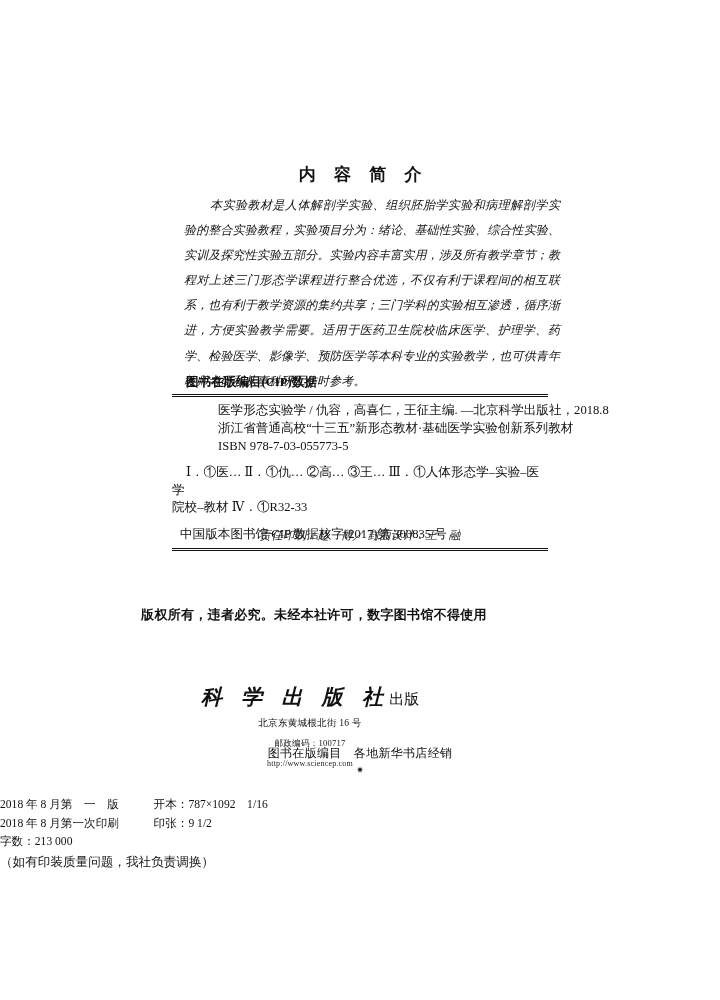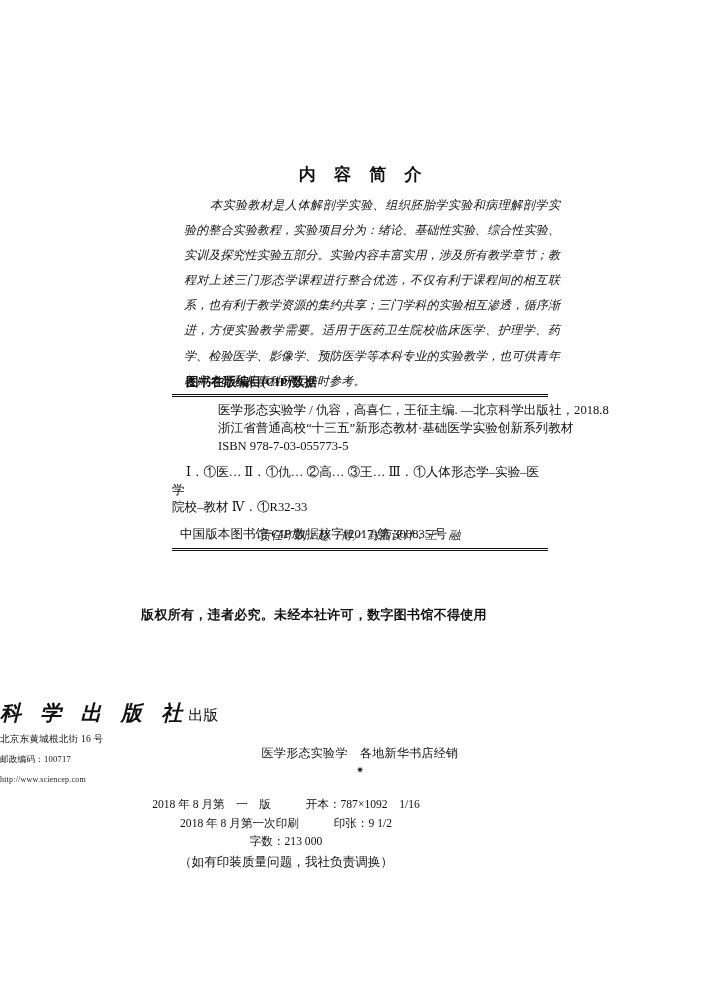--- a/index.html
+++ b/index.html
@@ -114,23 +114,23 @@
     text-align: center;
     font-size: 13px;
     font-weight: bold;
     letter-spacing: 0.3px;
   }
 
   
   .publisher {
     position: absolute;
     left: 0;
-    top: 700px;
+    top: 684px;
     width: 620px;
-    text-align: left;
+    text-align: center;
   }
   .pub-logo {
     font-size: 21px;
     letter-spacing: 6px;
     font-style: italic;
     font-weight: bold;
     font-family: "DejaVu Serif", "Liberation Serif", serif;
     line-height: 26px;
   }
   .pub-logo .plain {
@@ -188,21 +188,20 @@
     font-size: 9px;
     line-height: 12px;
   }
 
   
   .imprint {
     position: absolute;
     left: 0;
     top: 796px;
     width: 572px;
-    text-align: center;
     font-size: 11.6px;
     line-height: 18.5px;
   }
   .imprint .row { white-space: pre; }
   .imprint .price {
     font-size: 13.6px;
     line-height: 24px;
     margin-top: 2px;
   }
   .imprint .price b { font-size: 14px; }
@@ -243,21 +242,21 @@
   <div class="copyright">版权所有，违者必究。未经本社许可，数字图书馆不得使用</div>
 
   <div class="publisher">
     <div class="pub-logo"><span>科 学 出 版 社</span><span class="plain">出版</span></div>
     <div class="pub-addr">北京东黄城根北街 16 号</div>
     <div class="pub-zip">邮政编码：100717</div>
     <div class="pub-url">http://www.sciencep.com</div>
   </div>
 
   <div class="printer">
-    <div class="distrib">医学形态实验学　各地新华书店经销</div>
+    <div class="distrib">图书在版编目　各地新华书店经销</div>
     <div class="star">✷</div>
   </div>
 
   <div class="imprint">
     <div class="row">2018 年 8 月第　一　版　　　开本：787×1092　1/16</div>
     <div class="row">2018 年 8 月第一次印刷　　　印张：9 1/2</div>
     <div>字数：213 000</div>
     <div class="note">（如有印装质量问题，我社负责调换）</div>
   </div>
 

